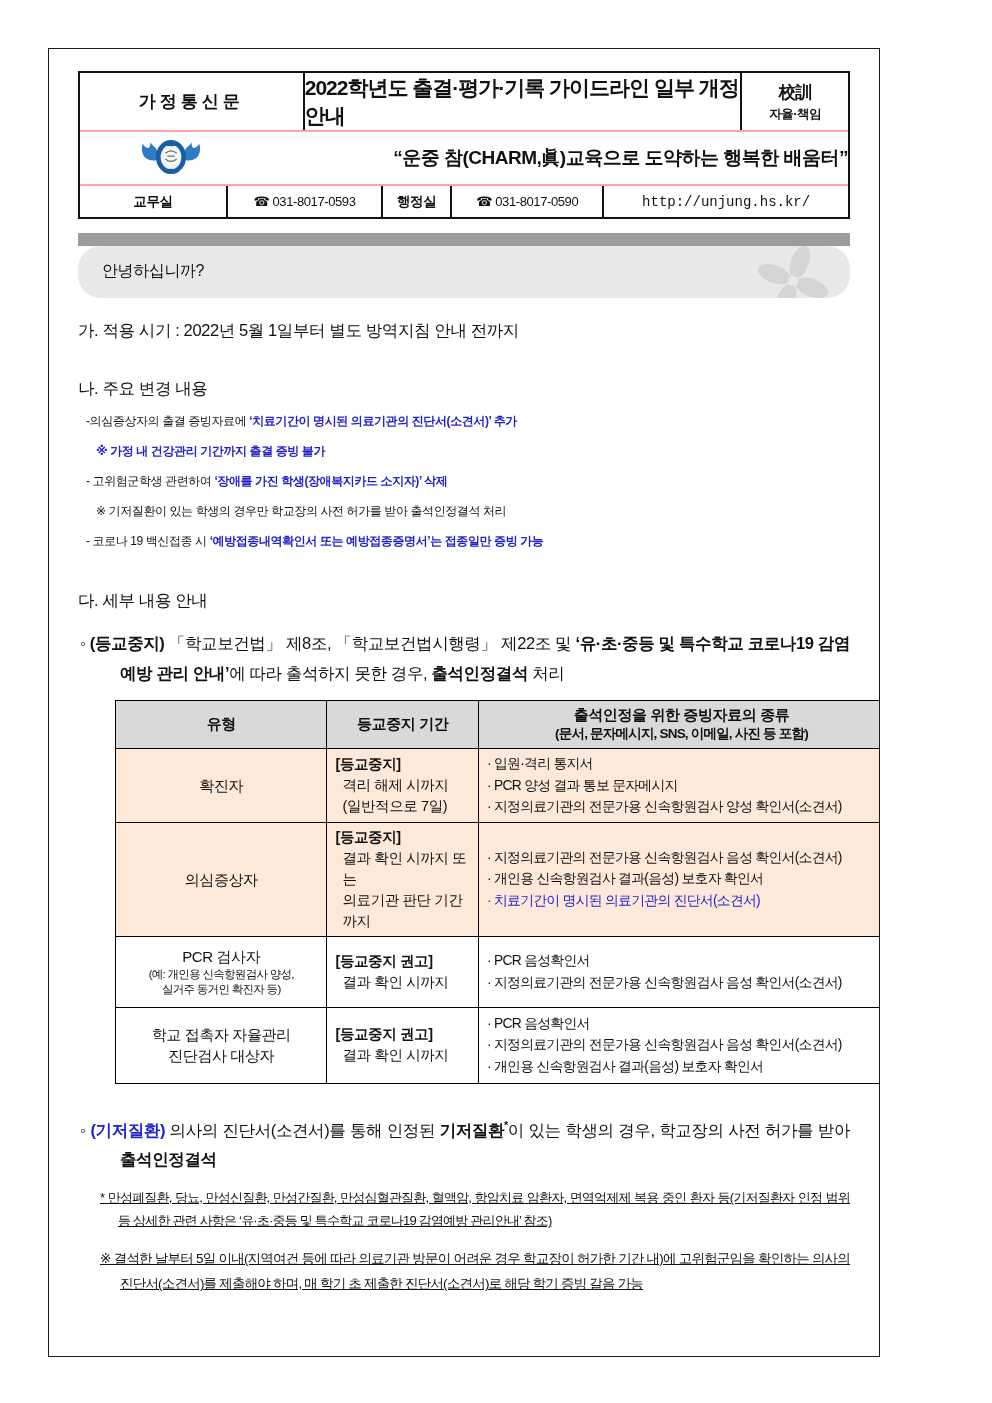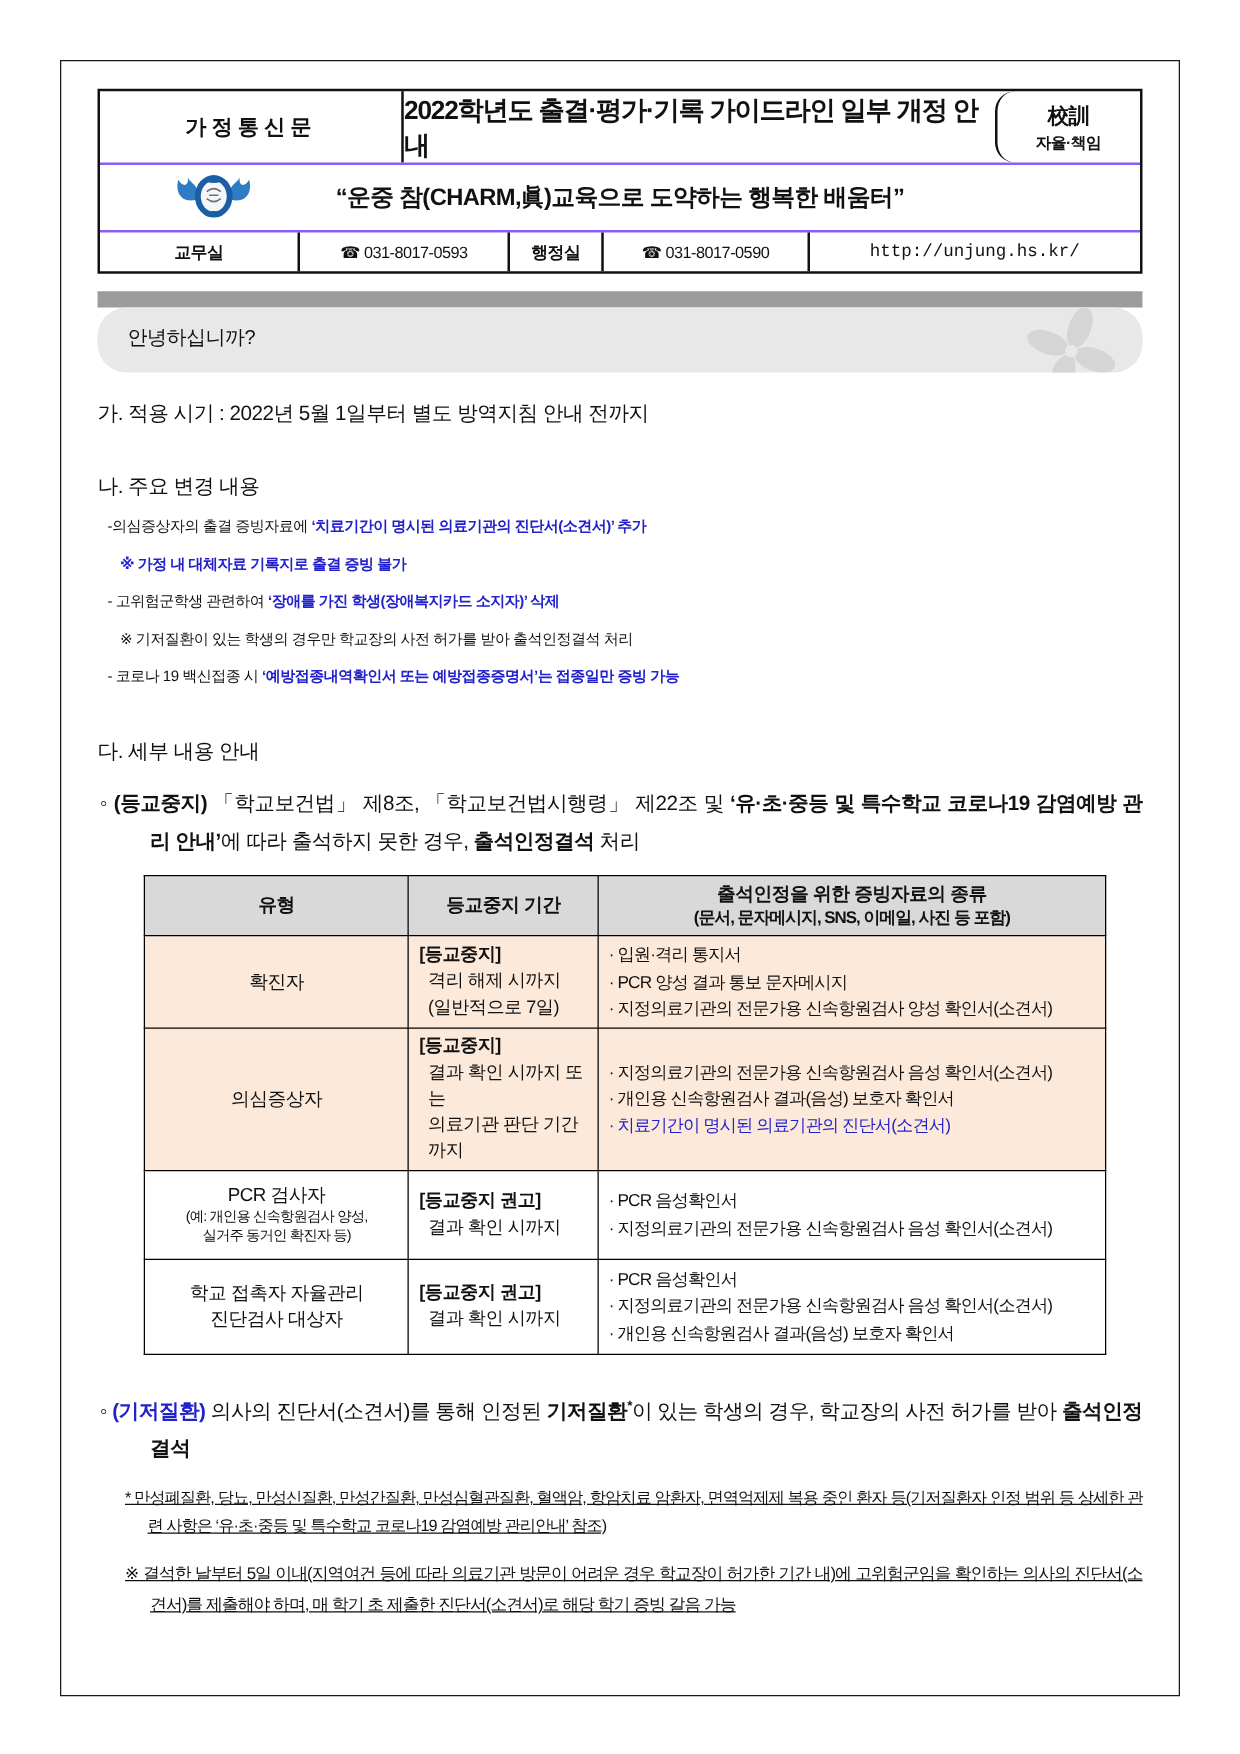--- a/index.html
+++ b/index.html
@@ -8,34 +8,34 @@
     --hdrgray:#d9d9d9;
     --ink:#111;
   }
   html,body{margin:0;padding:0;background:#fff;}
   body{
     width:992px;height:1403px;position:relative;
     font-family:"Liberation Sans","DejaVu Sans",sans-serif;
     color:#111;letter-spacing:-0.4px;
   }
   .page{
-    position:absolute;left:48px;top:48px;width:896px;height:1309px;
+    position:absolute;left:48px;top:48px;width:832px;height:1309px;
     border:1px solid #1a1a1a;box-sizing:border-box;
     padding:22px 29px 0 29px;overflow:hidden;background:#fff;
   }
   
   .hdr{border:2px solid #111;}
   .hdr-row{display:flex;align-items:stretch;}
-  .hdr-row + .hdr-row{border-top:2px solid #8b5cf6;}
+  .hdr-row + .hdr-row{border-top:2px solid #fca5a5;justify-content:flex-end;}
   .hdr-cell{display:flex;align-items:center;justify-content:center;box-sizing:border-box;}
   .hdr-cell + .hdr-cell{border-left:2px solid #111;}
   .hdr-row1{height:57px;}
   .c-doctype{width:29%;font-size:17px;font-weight:600;letter-spacing:4px;}
   .c-title{width:57%;font-size:21px;font-weight:bold;letter-spacing:-1px;}
-  .c-motto{width:14%;flex-direction:column;gap:2px;border-radius:16px;}
+  .c-motto{width:14%;flex-direction:column;gap:2px;}
   .motto-hanja{font-size:17px;font-weight:bold;}
   .motto-val{font-size:12.5px;font-weight:bold;}
   .hdr-row2{height:52px;position:relative;justify-content:center;align-items:center;display:flex;}
   .logo-wrap{position:absolute;left:58px;top:5px;}
   .slogan{font-size:19px;font-weight:bold;letter-spacing:-0.5px;}
   .hdr-row3{height:31px;}
   .c-off1{width:19%;font-size:13.5px;font-weight:bold;}
   .c-ph1{width:20.2%;font-size:13px;}
   .c-off2{width:9%;font-size:13.5px;font-weight:bold;}
   .c-ph2{width:19.8%;font-size:13px;}
@@ -146,21 +146,21 @@
       </svg>
     </span>
     <div class="greet-line1">안녕하십니까?</div>
   </div>
 
   <div class="sec-title">가. 적용 시기 : 2022년 5월 1일부터 별도 방역지침 안내 전까지</div>
 
   <div class="sec-title b">나. 주요 변경 내용</div>
   <div class="change-list">
       <div class="b-item"><span>-의심증상자의 출결 증빙자료에 </span><span class="bold blue">‘치료기간이 명시된 의료기관의 진단서(소견서)’ 추가</span></div>
-      <div class="b-item sub"><span class="bold blue">※ 가정 내 대체자료 기록지로 출결 증빙 불가</span></div>
+      <div class="b-item sub"><span class="bold blue">※ 가정 내 건강관리 기간까지 출결 증빙 불가</span></div>
       <div class="b-item"><span>- 고위험군학생 관련하여 </span><span class="bold blue">‘장애를 가진 학생(장애복지카드 소지자)’ 삭제</span></div>
       <div class="b-item sub"><span>※ 기저질환이 있는 학생의 경우만 학교장의 사전 허가를 받아 출석인정결석 처리</span></div>
       <div class="b-item"><span>- 코로나 19 백신접종 시 </span><span class="bold blue">‘예방접종내역확인서 또는 예방접종증명서’는 접종일만 증빙 가능</span></div>
     </div>
 
   <div class="sec-title c">다. 세부 내용 안내</div>
   <div class="para"><span>◦ </span><span class="bold">(등교중지)</span><span> 「학교보건법」 제8조, 「학교보건법시행령」 제22조 및 </span><span class="bold">‘유·초·중등 및 특수학교 코로나19 감염예방 관리 안내’</span><span>에 따라 출석하지 못한 경우, </span><span class="bold">출석인정결석</span><span> 처리</span></div>
 
 
   <table class="doc-table">

